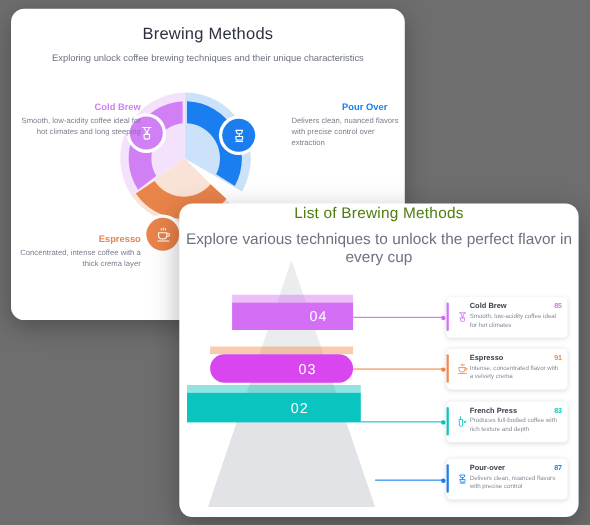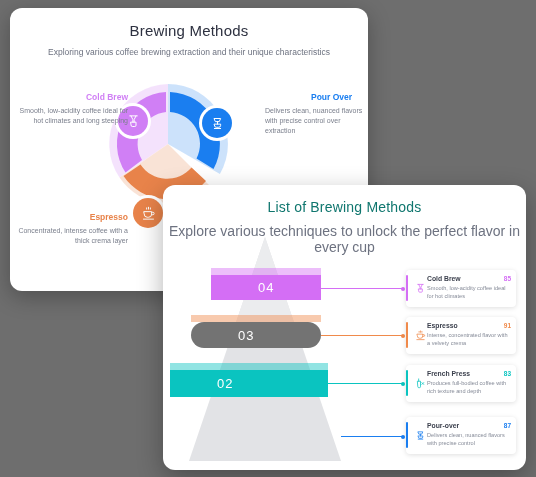--- a/index.html
+++ b/index.html
@@ -44,30 +44,30 @@
   .lbl.left{text-align:right;}
 
   
   .card2{
     position:absolute;left:163px;top:185px;width:363px;height:285px;
     background:#fff;border-radius:12px;
     box-shadow:0 8px 26px rgba(0,0,0,.30);
     overflow:hidden;
   }
   .c2-title{
-    text-align:center;font-size:14px;color:#0f766e;margin-top:14px;letter-spacing:.2px;
+    text-align:center;font-size:14px;color:#4d7c0f;letter-spacing:.2px;
   }
   .c2-sub{text-align:center;font-size:14px;color:#6d7280;margin-top:8px;}
 
   .pyr{position:absolute;left:0;top:48px;width:205px;height:232px;}
   .pyr .tri{position:absolute;left:0;top:0;width:205px;height:232px;}
 
   .layer{position:absolute;display:flex;align-items:center;justify-content:center;}
   .layer .top{position:absolute;left:0;top:-7px;height:7px;width:100%;opacity:.45;}
-  .layer .body{position:relative;width:100%;height:100%;display:flex;align-items:center;padding-left:47px;}
+  .layer .body{position:relative;width:100%;height:100%;display:flex;align-items:center;justify-content:center;padding-left:47px;}
   .layer .num{color:#fff;font-size:13px;letter-spacing:1px;position:relative;z-index:2;}
 
   
   .conn{position:absolute;height:1px;}
   .conn .dot{position:absolute;right:-2px;top:-1.5px;width:4px;height:4px;border-radius:50%;}
 
   
   .lgd{
     position:absolute;width:110px;background:#fff;border-radius:4px;
     box-shadow:0 1px 5px rgba(0,0,0,.13);
@@ -81,21 +81,21 @@
   .lgd .sc{font-size:6.5px;font-weight:700;}
   .lgd .ds{font-size:5.6px;color:#868b98;line-height:1.5;margin-top:2px;}
 </style>
 </head>
 <body>
 
 <div class="stage">
 
   <div class="card1">
     <div class="c1-title">Brewing Methods</div>
-    <div class="c1-sub">Exploring various coffee brewing extraction and their unique characteristics</div>
+    <div class="c1-sub">Exploring unlock coffee brewing techniques and their unique characteristics</div>
 
     <div class="donut-wrap">
 
       <div class="donut">
         <svg width="124" height="124" viewBox="0 0 124 124">
 
           <g opacity="0.22">
             <path d="M62 62 L62 2 A60 60 0 0 1 113.9 92 Z" fill="#1a7ef0"></path>
             <path d="M62 62 L62 2 A60 60 0 0 0 13.5 95.5 Z" fill="#d07ff5"></path>
             <path d="M62 62 L13.5 95.5 A60 60 0 0 0 105 105 Z" fill="#e8834a"></path>
@@ -167,26 +167,26 @@
 
       <div class="layer" style="left:48px;top:42px;width:110px;height:25px;">
         <div class="top" style="background:#d46ef5;"></div>
         <div class="body" style="background:#d46ef5;">
           <span class="num">04</span>
         </div>
       </div>
 
       <div class="layer" style="left:28px;top:89px;width:130px;height:26px;">
         <div class="top" style="background:#f08a4b;"></div>
-        <div class="body" style="background:#737373;border-radius:13px;">
+        <div class="body" style="background:#d946ef;border-radius:13px;">
           <span class="num">03</span>
         </div>
       </div>
 
-      <div class="layer" style="left:7px;top:137px;width:158px;height:27px;">
+      <div class="layer" style="left:7px;top:124px;width:158px;height:27px;">
         <div class="top" style="background:#0ac4c0;"></div>
         <div class="body" style="background:#0ac4c0;">
           <span class="num">02</span>
         </div>
       </div>
 
     </div>
 
     <div class="conn" style="left:158px;top:103px;width:82px;background:#d46ef5;">
       <span class="dot" style="background:#d46ef5;"></span>

